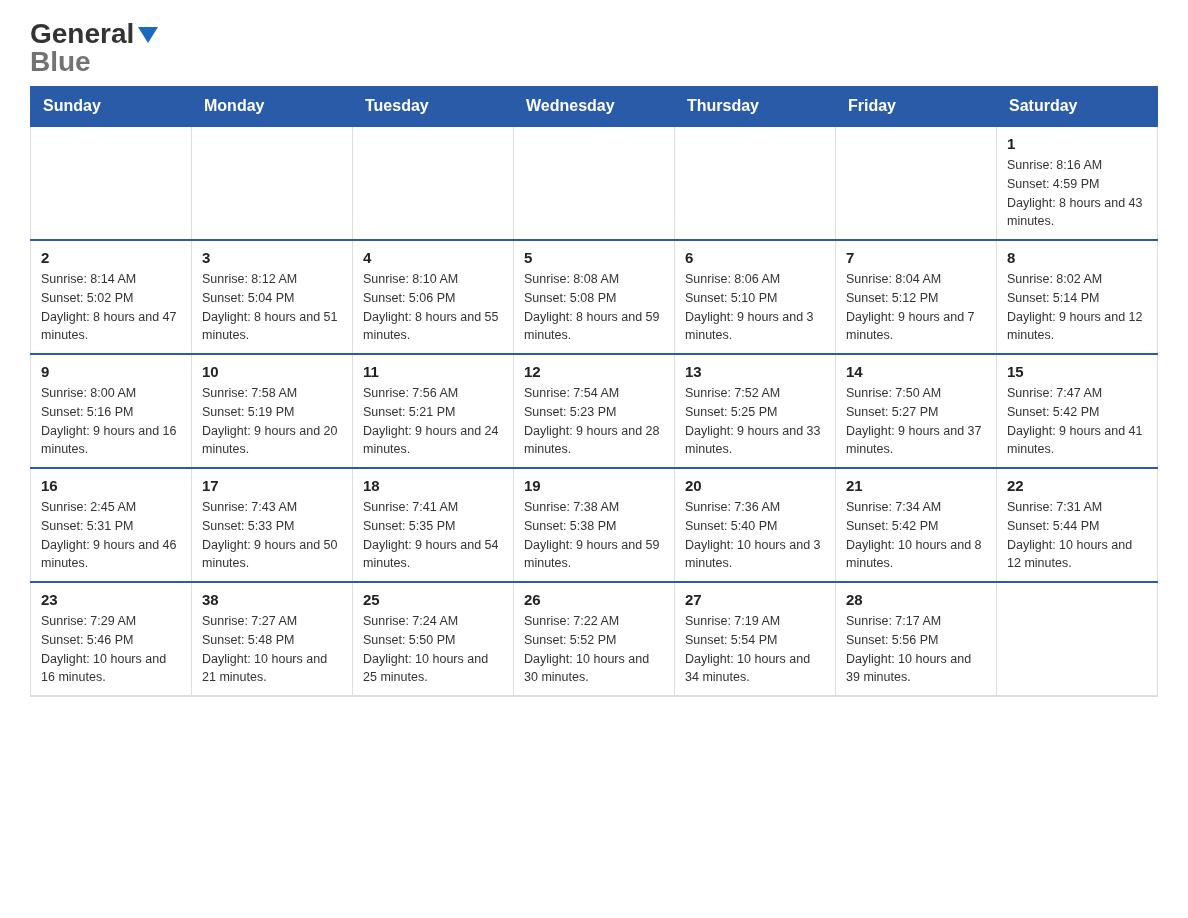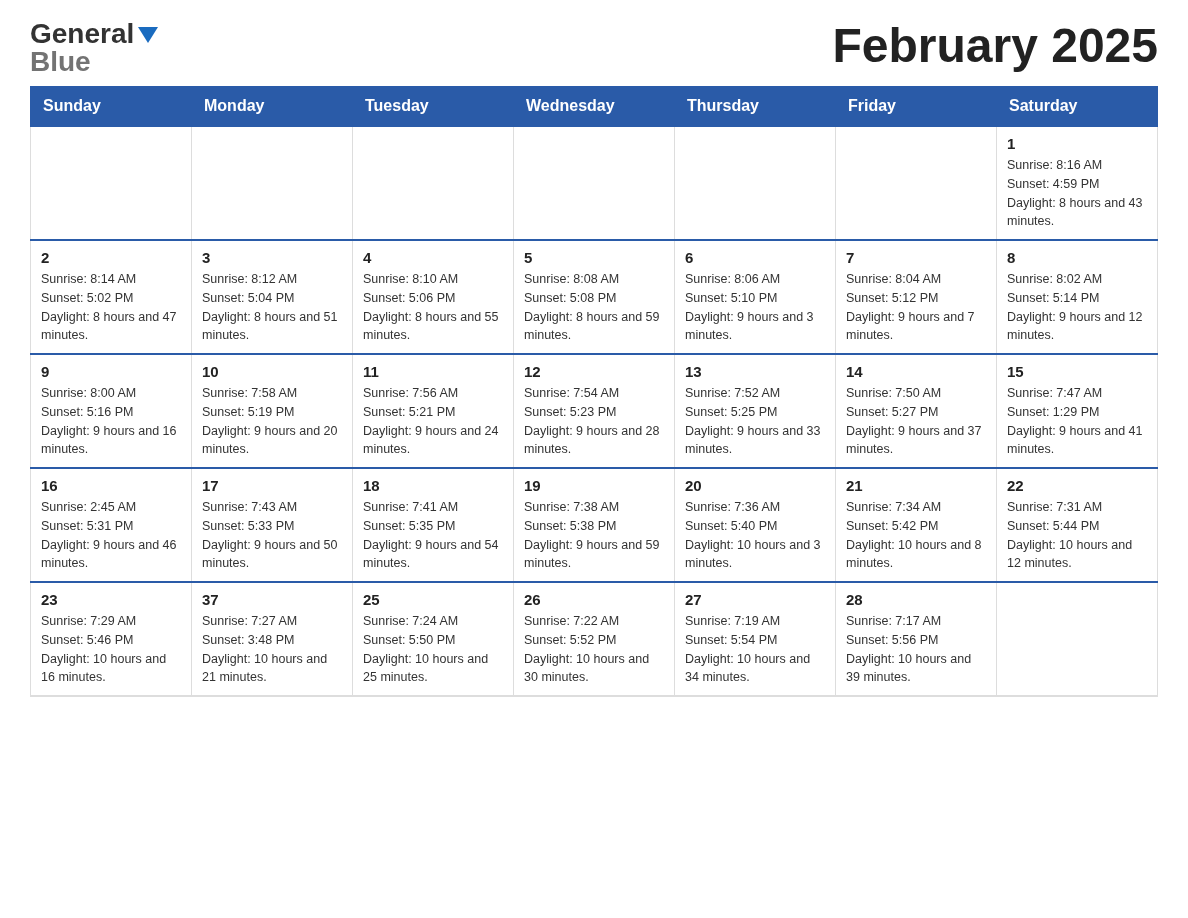--- a/index.html
+++ b/index.html
@@ -106,21 +106,20 @@
       <span class="logo-text-general">General</span>
       <svg width="20" height="16" viewBox="0 0 20 16" style="margin-left:4px;margin-top:2px;">
         <polygon points="0,0 20,0 10,16" fill="#1a6bbf"></polygon>
       </svg>
     </div>
     <div class="logo-row">
       <span class="logo-text-blue">Blue</span>
     </div>
   </div>
   <div class="title-section">
-    <div class="month-title">February 2025</div>
   </div>
 </div>
 
 <table class="calendar">
   <thead>
     <tr>
     <th>Sunday</th>
         <th>Monday</th>
         <th>Tuesday</th>
         <th>Wednesday</th>
@@ -221,21 +220,21 @@
         </td>
         <td>
           <div class="day-number">14</div>
           <div class="day-info" style="white-space: pre-line;">Sunrise: 7:50 AM
 Sunset: 5:27 PM
 Daylight: 9 hours and 37 minutes.</div>
         </td>
         <td>
           <div class="day-number">15</div>
           <div class="day-info" style="white-space: pre-line;">Sunrise: 7:47 AM
-Sunset: 1:29 PM
+Sunset: 5:42 PM
 Daylight: 9 hours and 41 minutes.</div>
         </td>
       </tr>
       <tr>
         <td>
           <div class="day-number">16</div>
           <div class="day-info" style="white-space: pre-line;">Sunrise: 2:45 AM
 Sunset: 5:31 PM
 Daylight: 9 hours and 46 minutes.</div>
         </td>
@@ -277,23 +276,23 @@
         </td>
       </tr>
       <tr>
         <td>
           <div class="day-number">23</div>
           <div class="day-info" style="white-space: pre-line;">Sunrise: 7:29 AM
 Sunset: 5:46 PM
 Daylight: 10 hours and 16 minutes.</div>
         </td>
         <td>
-          <div class="day-number">37</div>
+          <div class="day-number">38</div>
           <div class="day-info" style="white-space: pre-line;">Sunrise: 7:27 AM
-Sunset: 3:48 PM
+Sunset: 5:48 PM
 Daylight: 10 hours and 21 minutes.</div>
         </td>
         <td>
           <div class="day-number">25</div>
           <div class="day-info" style="white-space: pre-line;">Sunrise: 7:24 AM
 Sunset: 5:50 PM
 Daylight: 10 hours and 25 minutes.</div>
         </td>
         <td>
           <div class="day-number">26</div>

